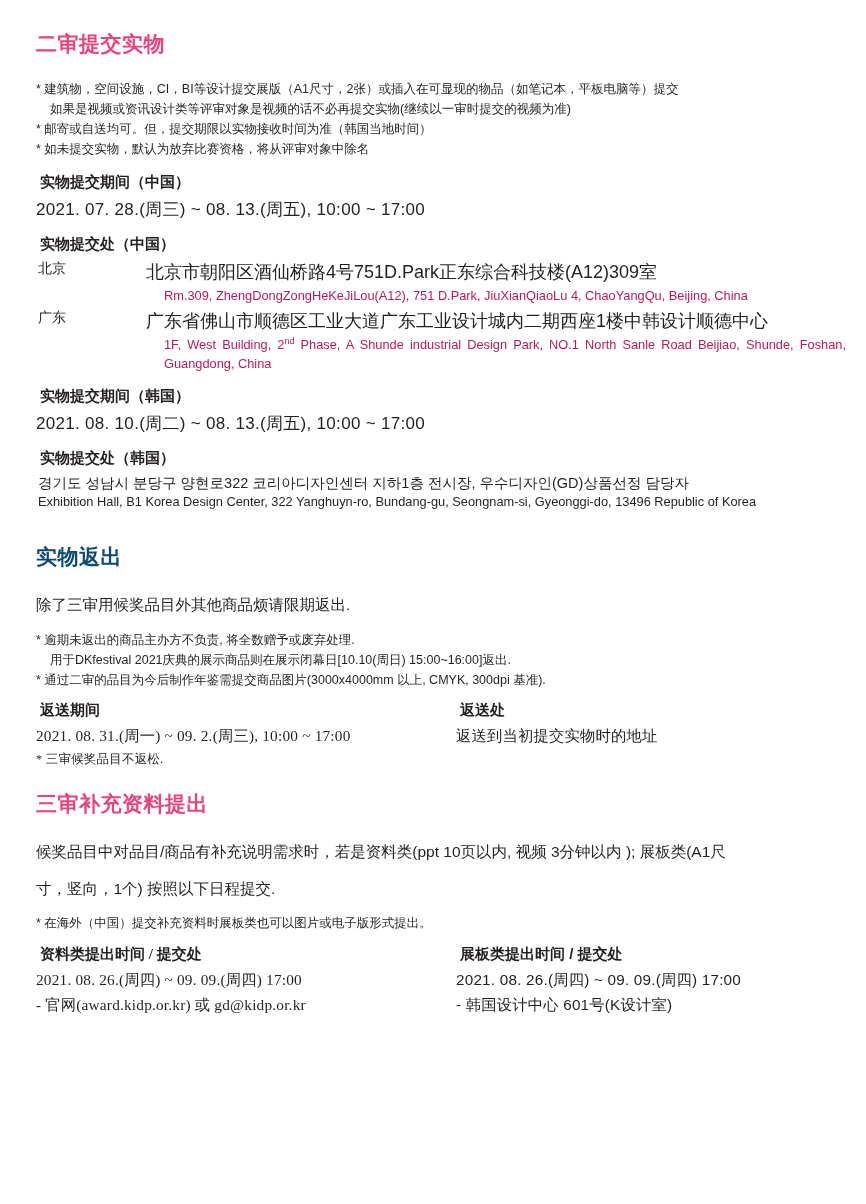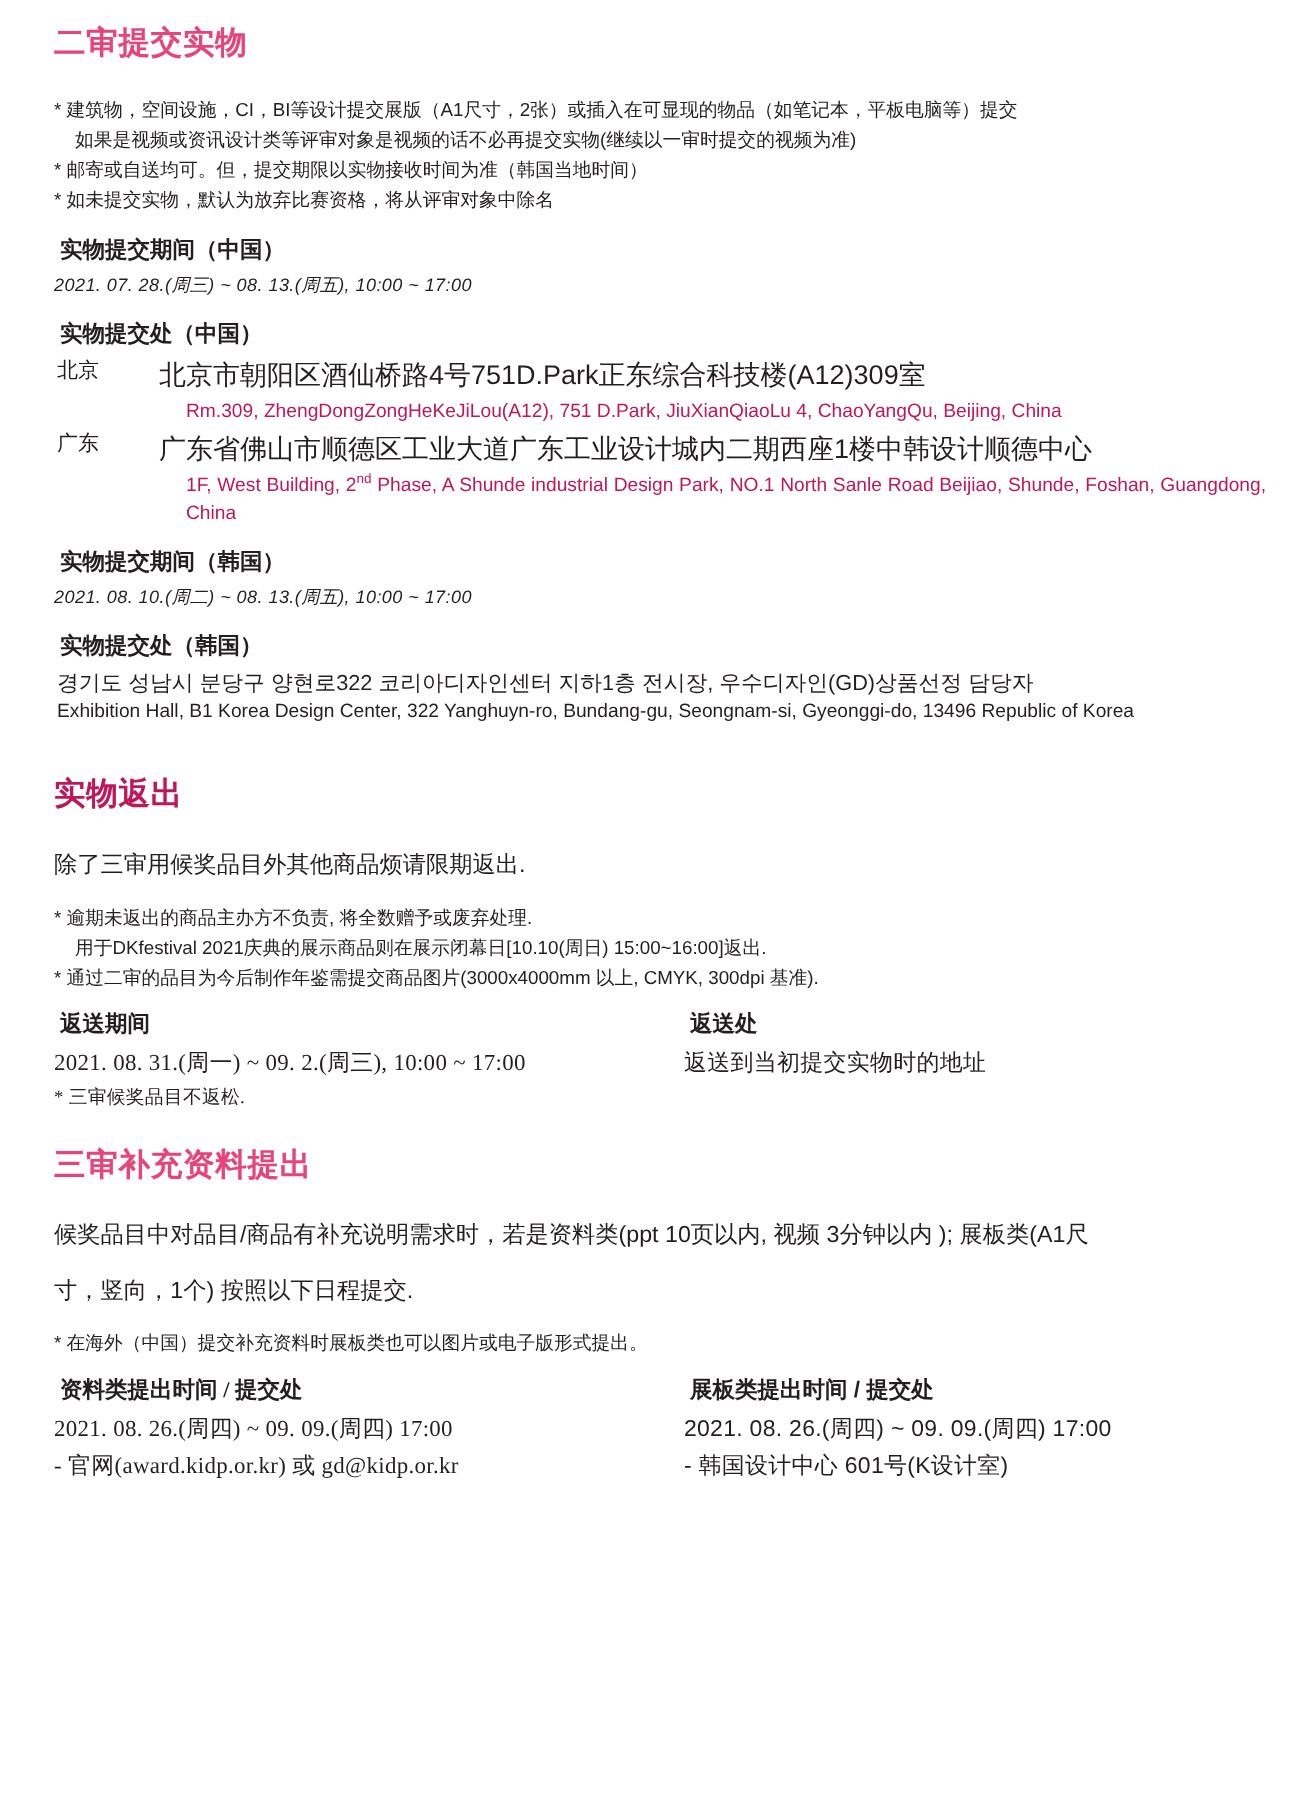--- a/index.html
+++ b/index.html
@@ -7,32 +7,32 @@
   body {
     width: 866px;
     min-height: 1204px;
     background: #ffffff;
     font-family: "Liberation Sans", sans-serif;
     color: #231f20;
   }
   .page {
     width: 866px;
     min-height: 1204px;
-    padding: 14px 20px 8px 36px;
+    padding: 30px 20px 8px 36px;
     position: relative;
   }
   h1.section-title {
     color: #e8447a;
     font-size: 21px;
     font-weight: bold;
     margin: 0 0 22px 0;
     letter-spacing: 0.5px;
   }
   h1.section-title.red {
-    color: #be185d;
+    color: #0c4a6e;
   }
   .lead {
     font-size: 15.5px;
     margin: 0 0 14px 0;
     line-height: 1.5;
   }
   .note {
     font-size: 12.5px;
     line-height: 1.45;
     margin: 0 0 2px 0;
@@ -43,29 +43,29 @@
   }
   .note-block {
     margin-bottom: 12px;
   }
   .sub-head {
     font-size: 15px;
     font-weight: bold;
     margin: 14px 0 6px 4px;
   }
   .date-line {
-    font-size: 12px;
+    font-size: 17px;
     margin: 3px 0 8px 0;
     letter-spacing: 0.3px;
-    font-style: italic;
   }
   .addr-row {
     display: flex;
     margin: 0 0 4px 0;
     align-items: flex-start;
+    gap: 40px;
   }
   .addr-label {
     width: 70px;
     flex: 0 0 70px;
     font-size: 14px;
     padding-left: 2px;
   }
   .addr-body {
     flex: 1 1 auto;
   }

